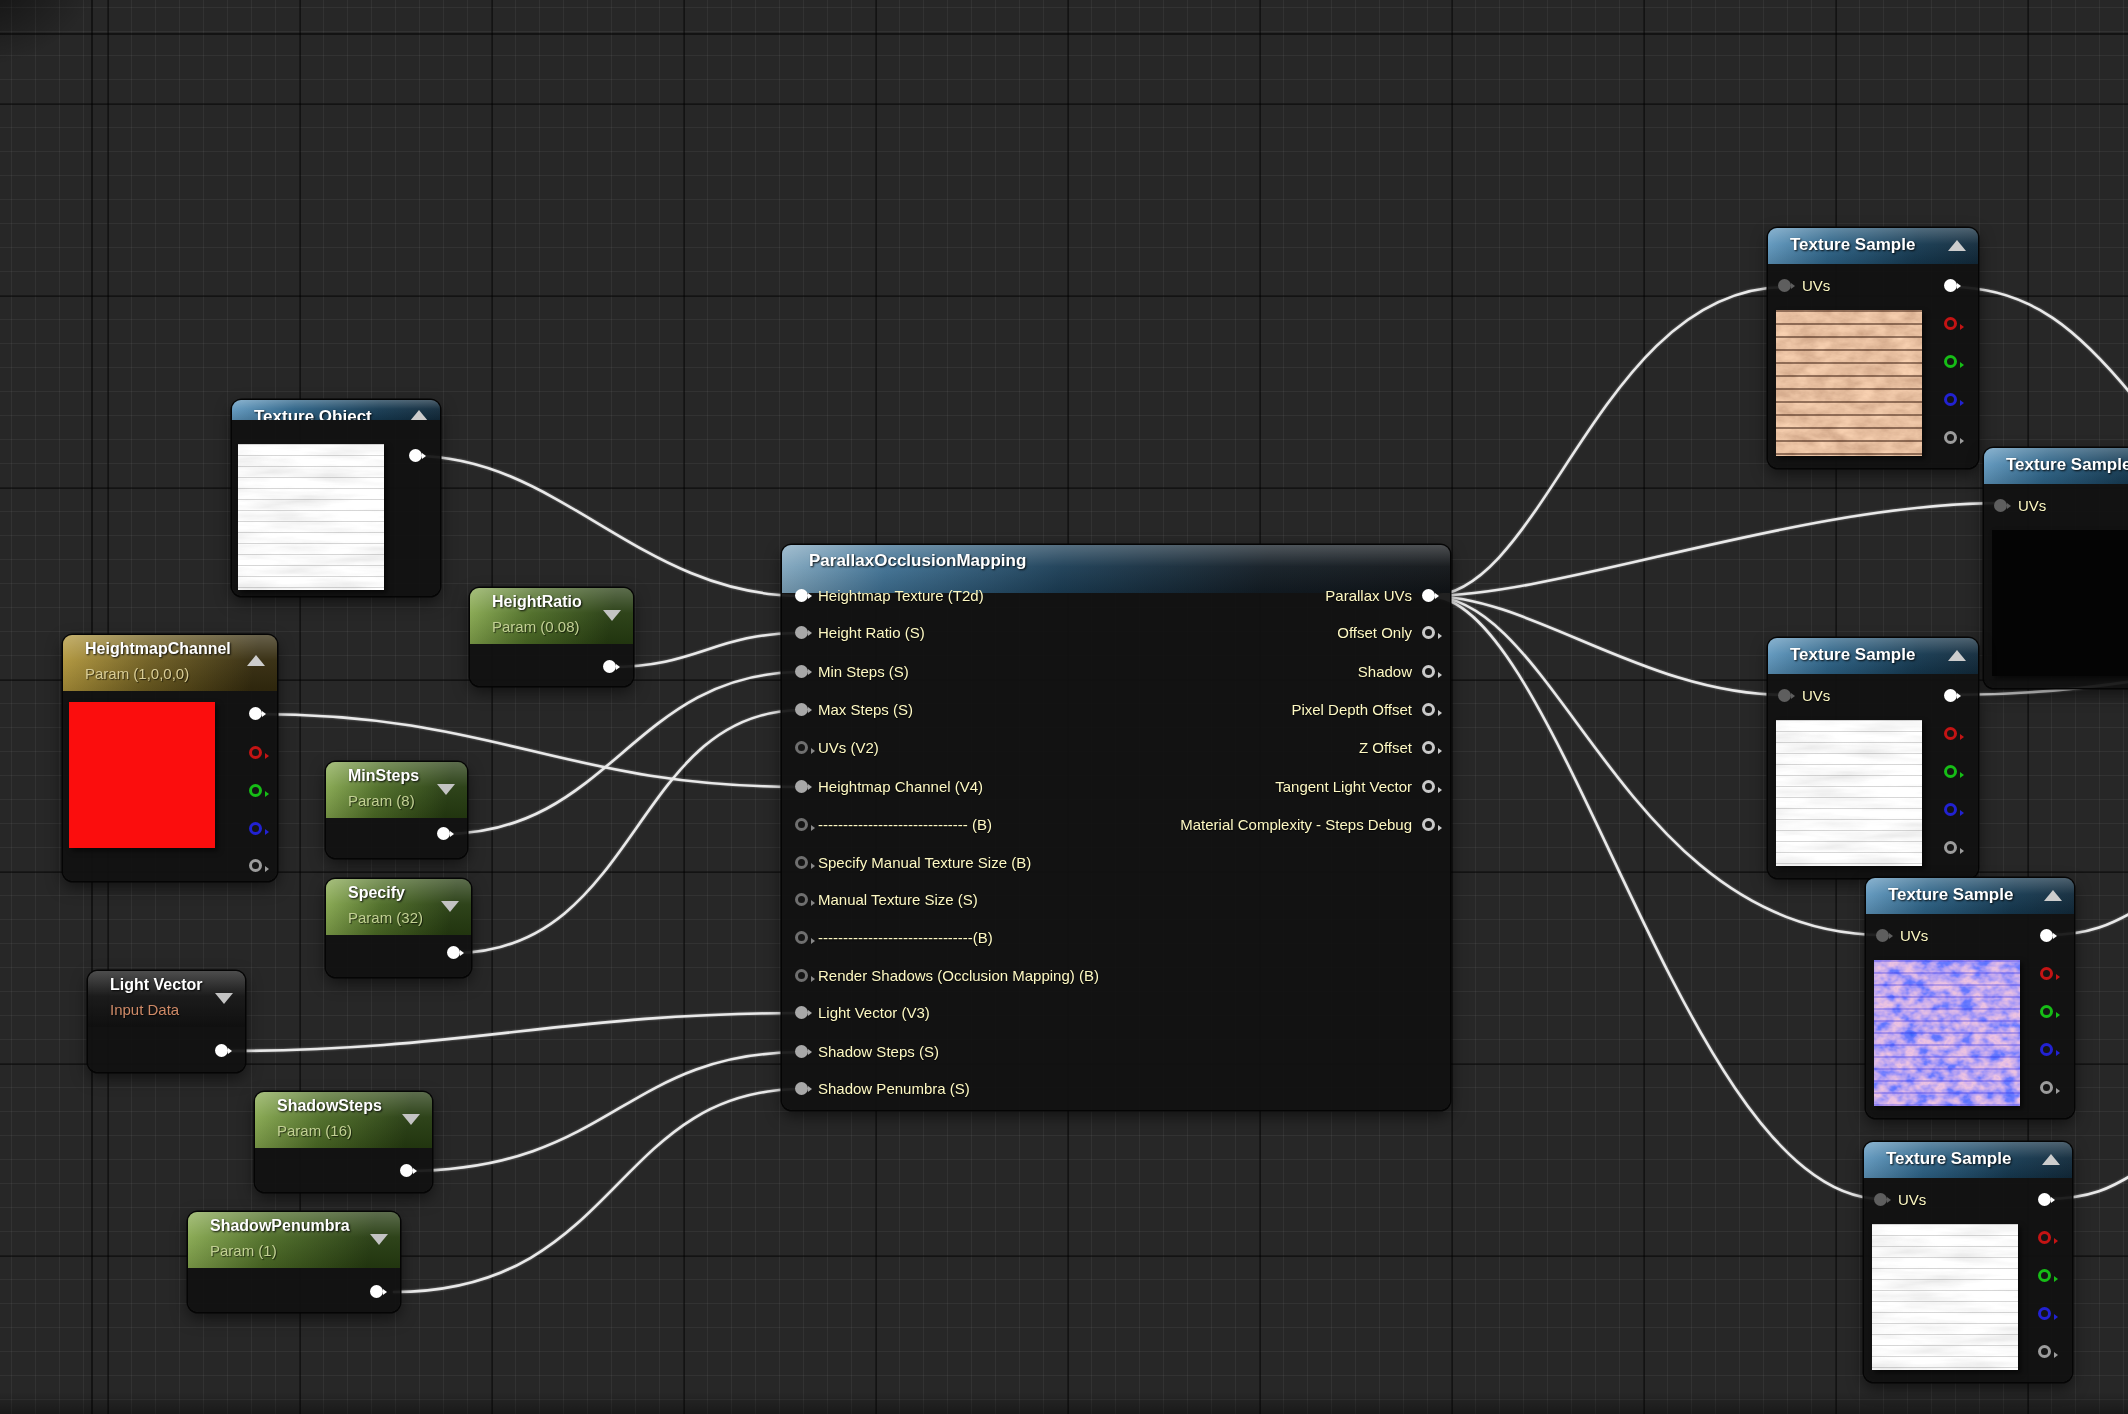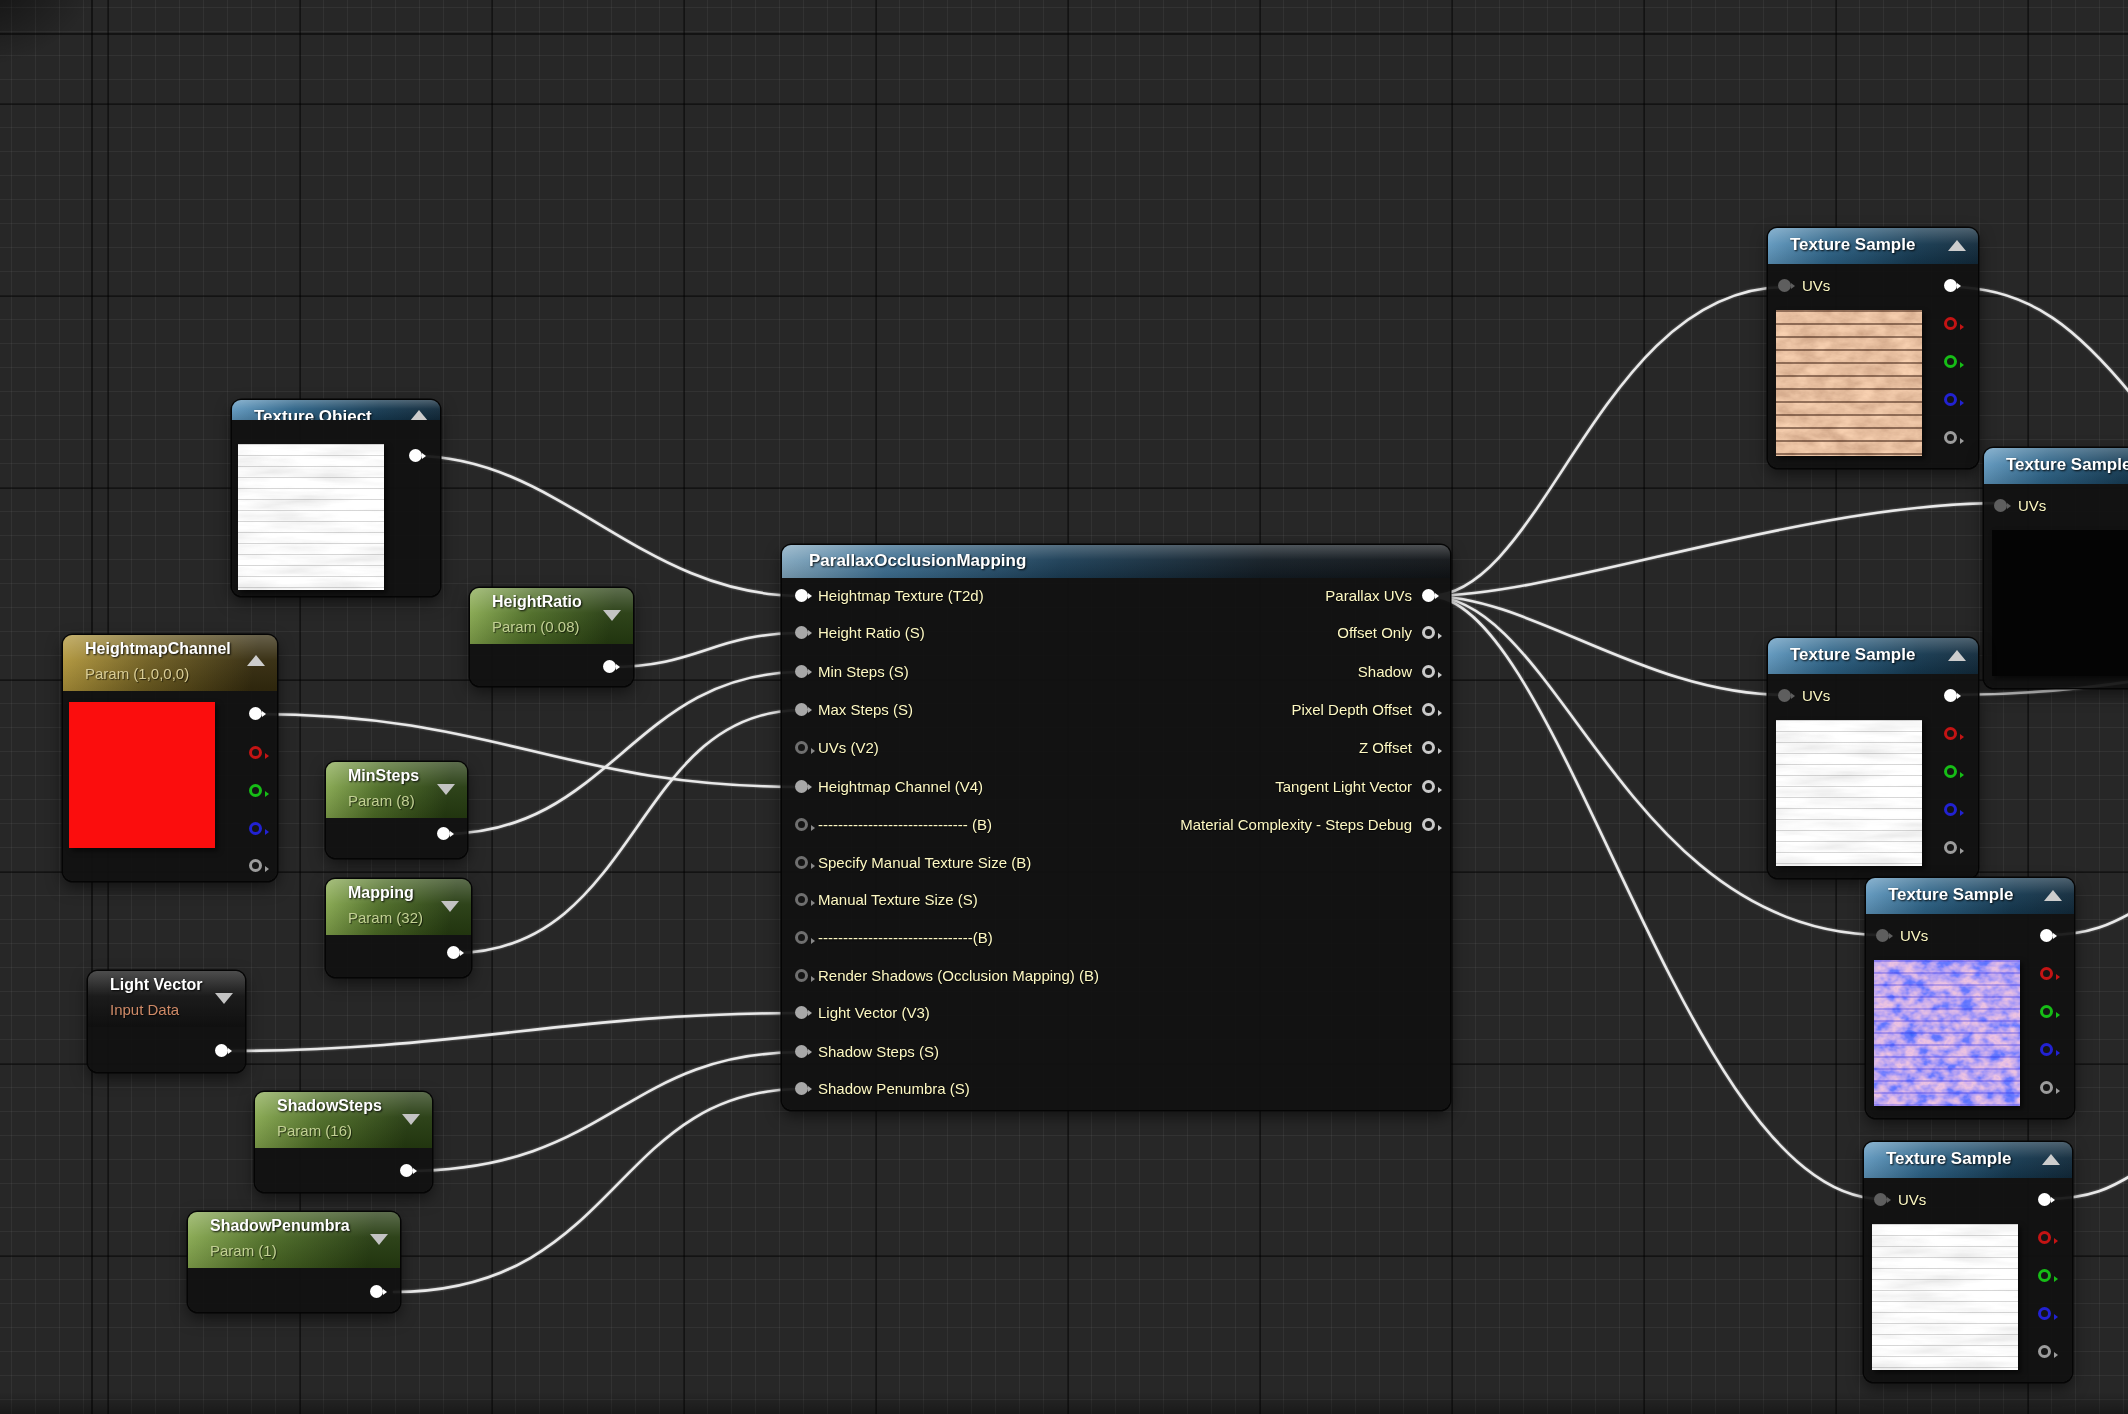--- a/index.html
+++ b/index.html
@@ -169,21 +169,21 @@
       <div class="t">MinSteps</div>
       <div class="s">Param (8)</div>
       <div class="arr arr-dn" style="top:22px"></div>
     </div>
     <div class="pin pw" style="right:17px;top:65px"></div>
   </div>
 
   <div class="node" style="left:326px;top:879px;width:145px;height:98px">
     <div class="hdr h2 hdr-green" style="height:56px">
       <div class="gloss"></div>
-      <div class="t">Mapping</div>
+      <div class="t">Specify</div>
       <div class="s">Param (32)</div>
       <div class="arr arr-dn" style="top:22px"></div>
     </div>
     <div class="pin pw" style="right:11px;top:67px"></div>
   </div>
 
   <div class="node" style="left:88px;top:971px;width:157px;height:101px">
     <div class="hdr h2 hdr-red" style="height:56px">
       <div class="gloss"></div>
       <div class="t">Light Vector</div>
@@ -207,21 +207,21 @@
     <div class="hdr h2 hdr-green" style="height:56px">
       <div class="gloss"></div>
       <div class="t">ShadowPenumbra</div>
       <div class="s">Param (1)</div>
       <div class="arr arr-dn" style="top:22px"></div>
     </div>
     <div class="pin pw" style="right:17px;top:73px"></div>
   </div>
 
   <div class="node" style="left:782px;top:545px;width:668px;height:565px">
-    <div class="hdr h1 hdr-pom" style="height:33px">
+    <div class="hdr h1 hdr-pom" style="height:48px">
       <div class="gloss"></div>
       <div class="t" style="left:27px;top:6px">ParallaxOcclusionMapping</div>
     </div>
     <div class="pin pw" style="left:13px;top:44px"></div>
     <div class="lab" style="left:36px;top:41px">Heightmap Texture (T2d)</div>
     <div class="pin pf" style="left:13px;top:81px"></div>
     <div class="lab" style="left:36px;top:78px">Height Ratio (S)</div>
     <div class="pin pf" style="left:13px;top:120px"></div>
     <div class="lab" style="left:36px;top:117px">Min Steps (S)</div>
     <div class="pin pf" style="left:13px;top:158px"></div>

